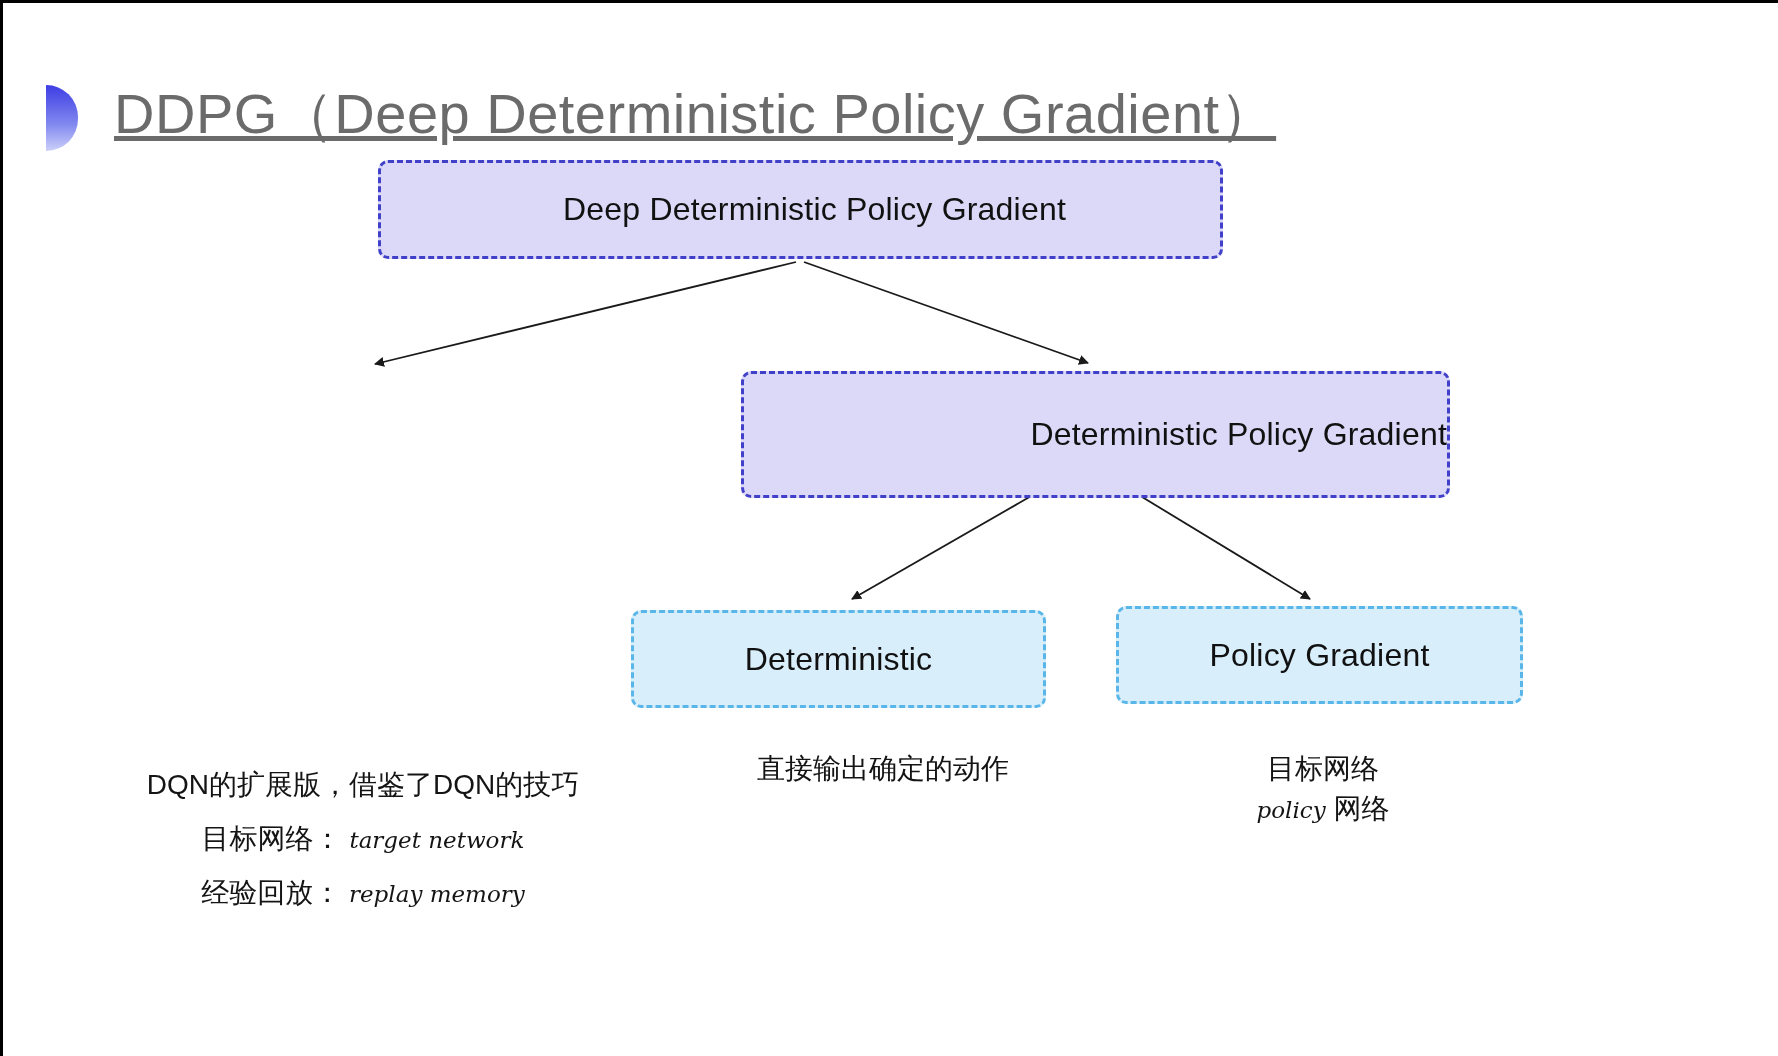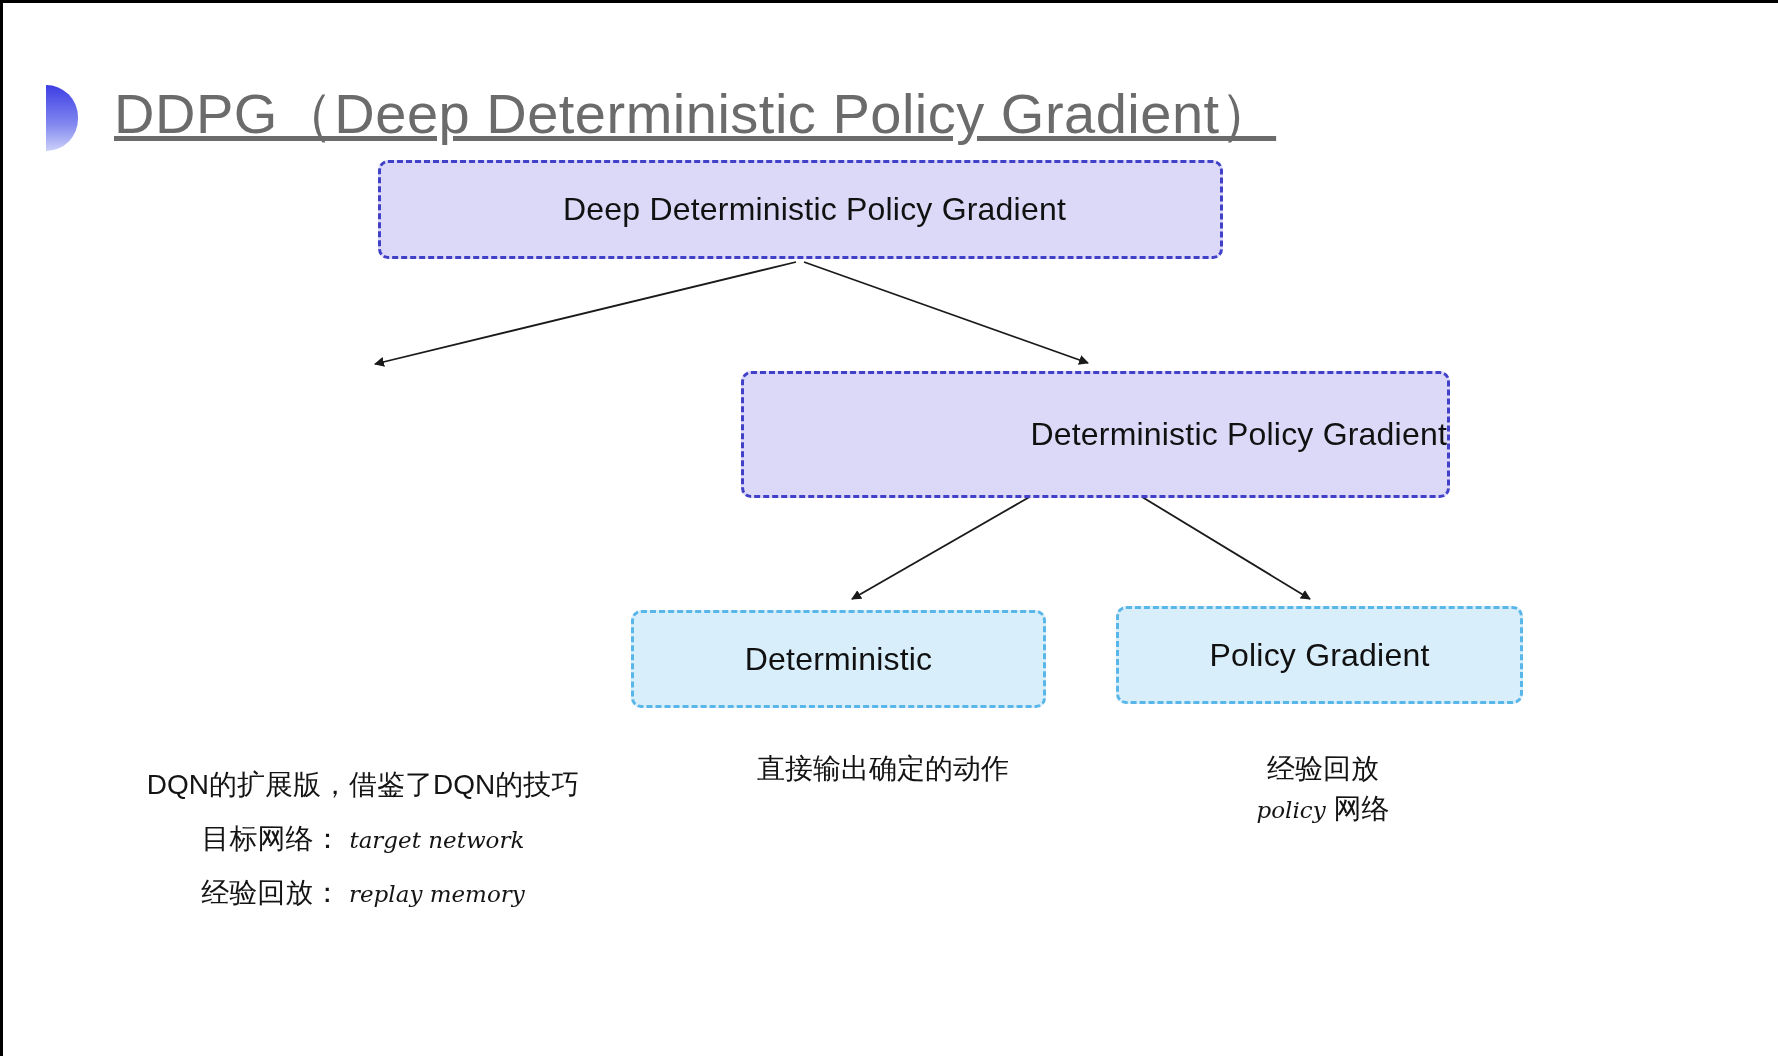--- a/index.html
+++ b/index.html
@@ -103,20 +103,20 @@
       <span>经验回放：</span>
       <span class="math">replay memory</span>
     </div>
   </div>
 
   <div class="note" id="note-deterministic">
     <div class="row">直接输出确定的动作</div>
   </div>
 
   <div class="note" id="note-policy-gradient">
-    <div class="row">经验回放</div>
+    <div class="row">目标网络</div>
     <div class="row">
       <span class="math">policy</span>
       <span> 网络</span>
     </div>
   </div>
 
 </div>
 
 </body></html>

